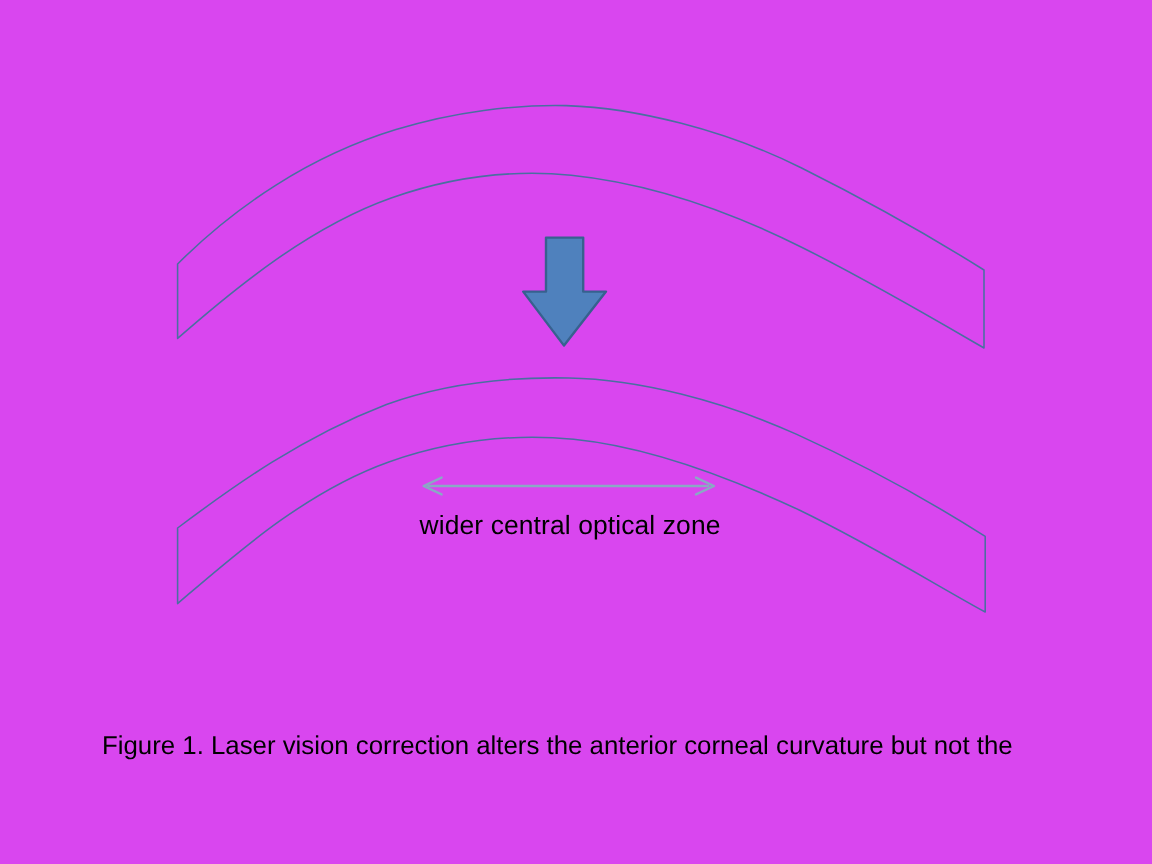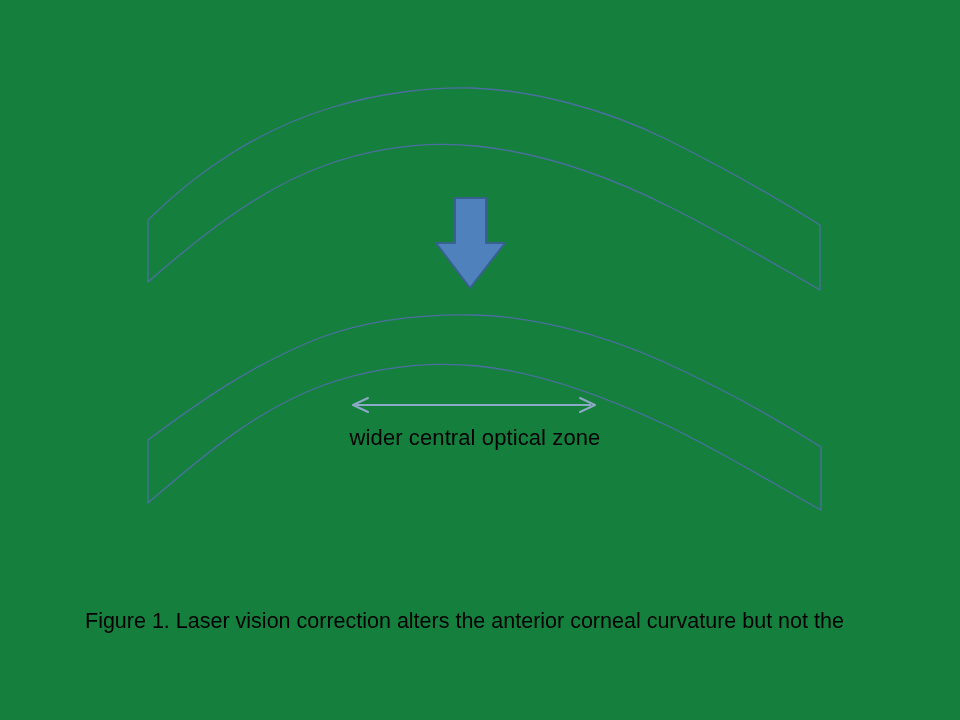--- a/index.html
+++ b/index.html
@@ -8,21 +8,21 @@
     padding: 0;
     background: #ffffff;
   }
   body {
     font-family: "Liberation Sans", sans-serif;
   }
   #figure-page {
     position: relative;
     width: 960px;
     height: 720px;
-    background: #15803d;
+    background: #d946ef;
     overflow: hidden;
   }
   #diagram-svg {
     position: absolute;
     left: 0;
     top: 0;
     width: 960px;
     height: 720px;
     display: block;
   }

